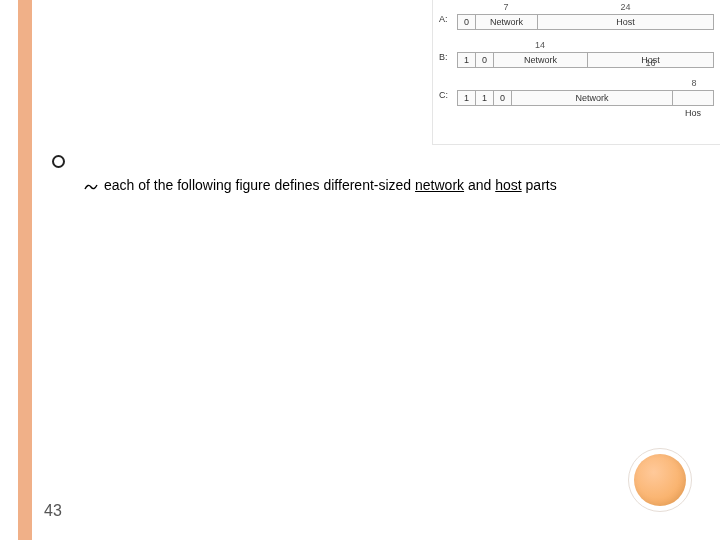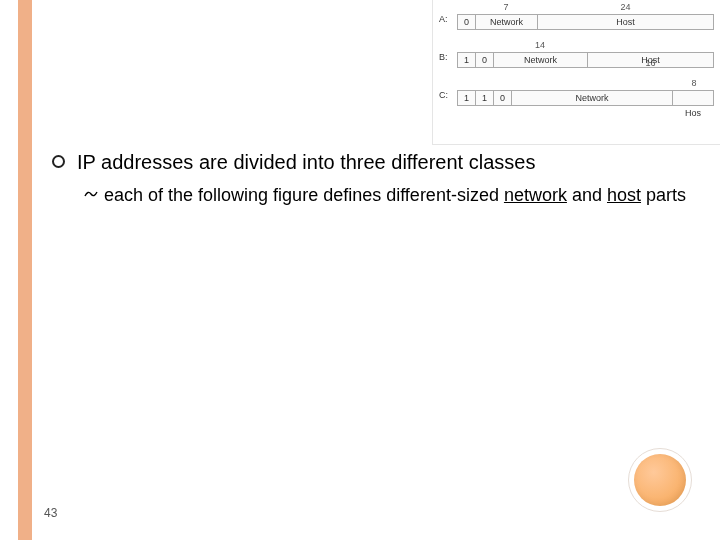--- a/index.html
+++ b/index.html
@@ -15,23 +15,23 @@
   .diagram .seg:last-child { border-right: none; }
   .diagram-inner { position: relative; padding-left: 24px; padding-right: 6px; }
 
   .content { position: absolute; left: 52px; top: 150px; right: 30px; }
   .bullet-row { display: flex; align-items: flex-start; gap: 12px; margin-bottom: 8px; }
   .ring-icon { width: 13px; height: 13px; border: 2.5px solid #222; border-radius: 50%; flex: none; margin-top: 5px; }
   .bullet-text { font-size: 20px; color: #000; line-height: 1.25; }
   .sublist { margin-left: 32px; margin-top: 2px; }
   .subitem { display: flex; align-items: flex-start; gap: 6px; margin-bottom: 2px; }
   .wave-icon { flex: none; font-size: 16px; line-height: 1; margin-top: 4px; font-family: "Times New Roman", serif; font-style: italic; }
-  .subtext { font-size: 18px; color: #000; line-height: 1.35; }
+  .subtext { font-size: 14px; color: #000; line-height: 1.35; }
   .ul { text-decoration: underline; }
-  .page-num { position: absolute; left: 44px; bottom: 20px; font-size: 12px; color: #555; }
+  .page-num { position: absolute; left: 44px; bottom: 20px; font-size: 16px; color: #555; }
   .accent-circle { position: absolute; right: 34px; bottom: 34px; width: 52px; height: 52px; border-radius: 50%; background: radial-gradient(circle at 38% 35%, #ffc99a, #f6a552); box-shadow: inset -2px -2px 6px rgba(0,0,0,0.08); }
   .accent-ring { position: absolute; right: 28px; bottom: 28px; width: 64px; height: 64px; border: 1px solid #e6ddd6; border-radius: 50%; }
 </style>
 </head>
 <body>
 
 <div class="slide">
   <div class="left-border"></div>
 
   <div class="diagram">
@@ -81,21 +81,20 @@
           <div class="seg" style="flex:1;">Network</div>
           <div class="seg" style="width:40px;margin-top:22px;">Hos</div>
         </div>
       </div>
     </div>
   </div>
 
   <div class="content">
     <div class="bullet-row">
       <span class="ring-icon"></span>
-      <span class="bullet-text">IP addresses are divided into three different classes</span>
     </div>
     <div class="sublist">
       <div class="subitem">
         <span class="wave-icon"><svg width="14" height="12" viewBox="0 0 14 12">
               <path d="M1 8 Q4 2 7 6 Q10 10 13 4" stroke="#000" stroke-width="1.4" fill="none"></path>
             </svg></span>
         <span class="subtext"><span>each of the following figure defines different-sized </span><span class="ul">network</span><span> and </span><span class="ul">host</span><span> parts</span></span>
       </div>
     </div>
   </div>

